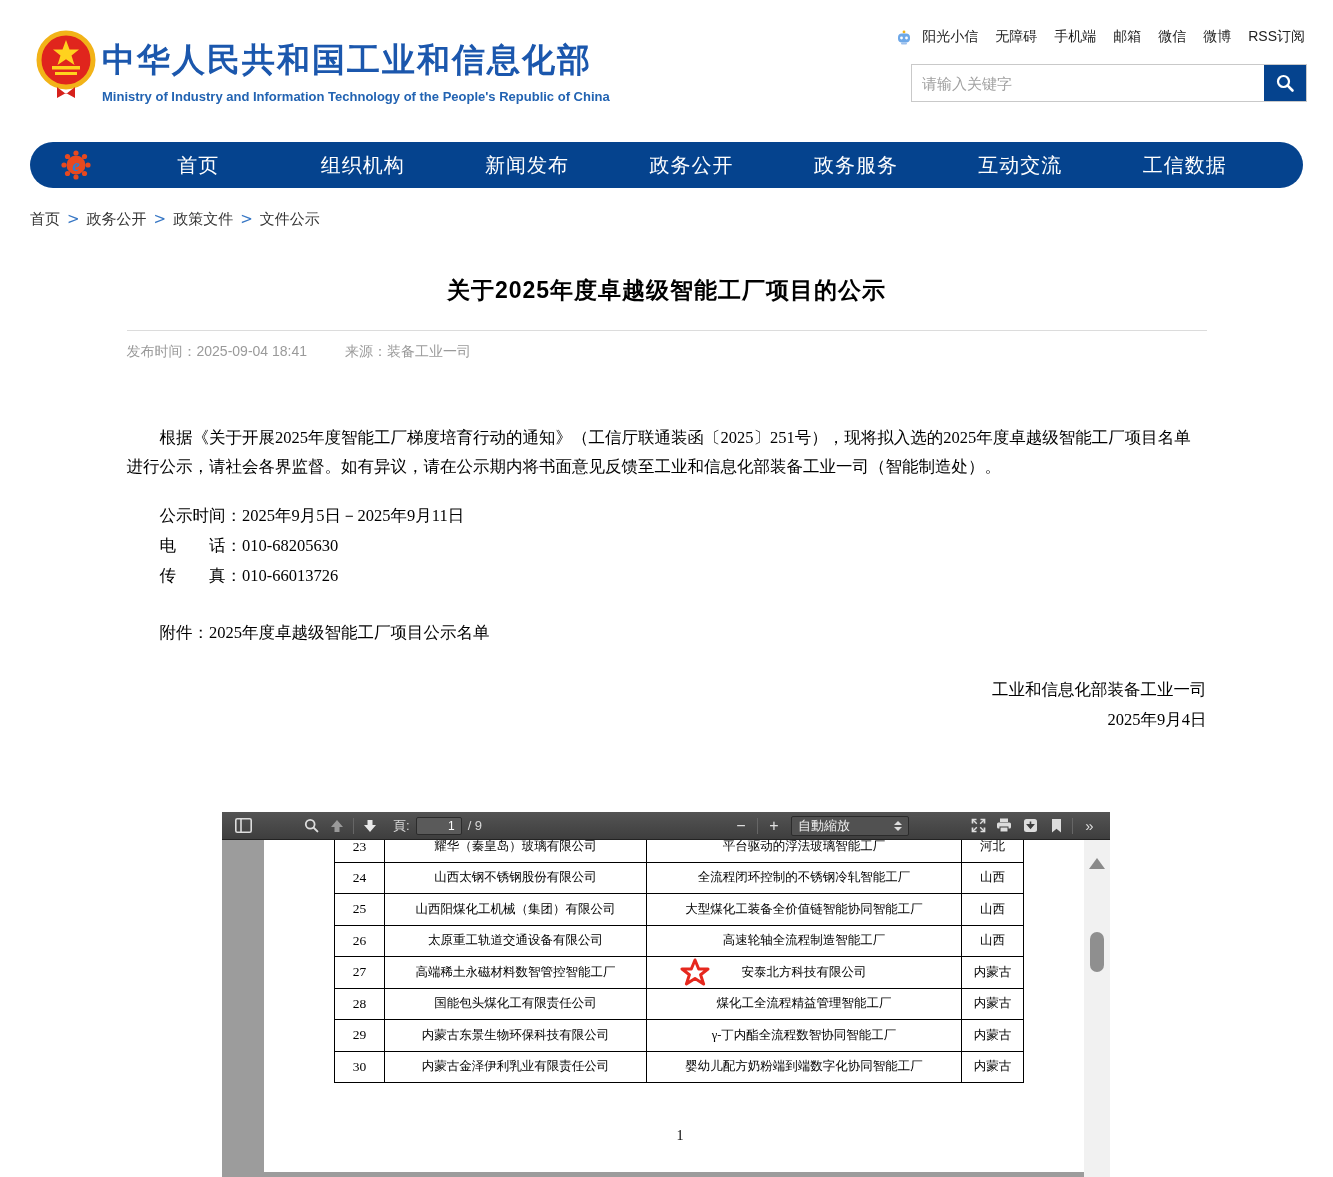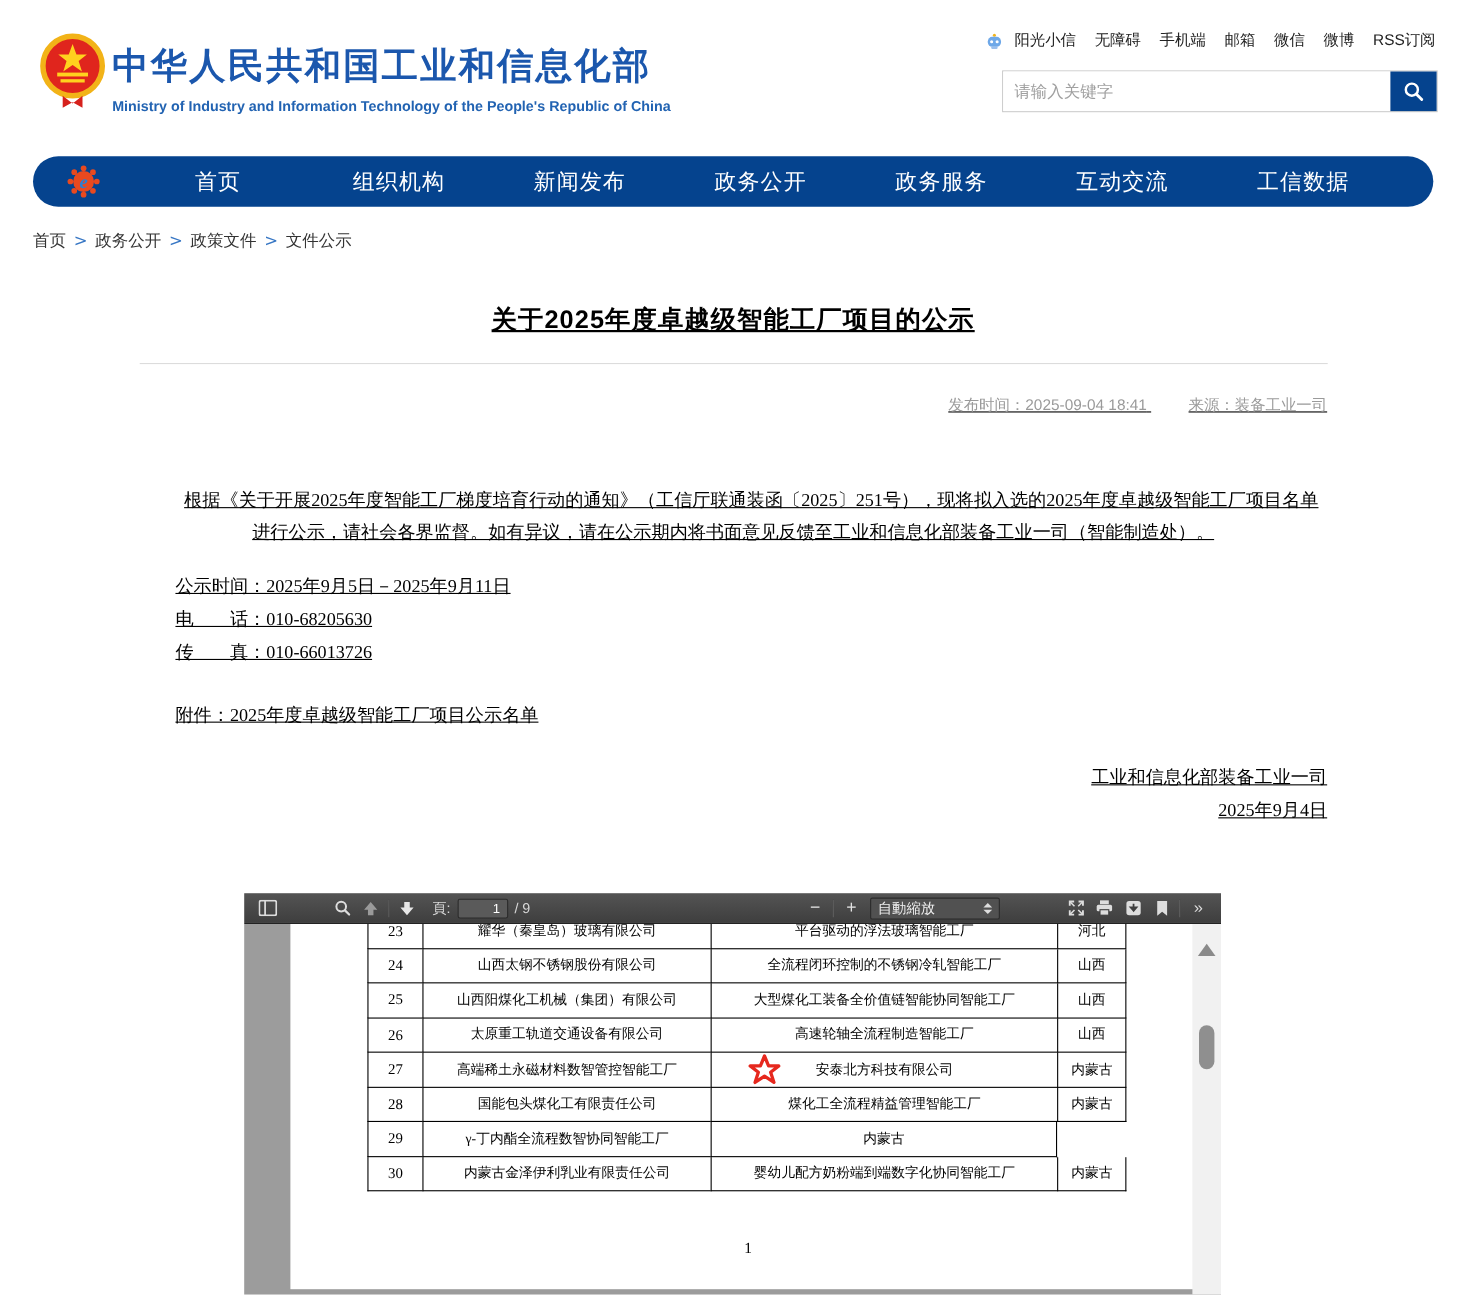--- a/index.html
+++ b/index.html
@@ -24,27 +24,27 @@
   .nav { margin:12px 30px 0 30px; height:46px; background:#05438e; border-radius:23px; display:flex; align-items:center; padding:0 36px 0 30px; }
   .nav .gear { width:56px; display:flex; align-items:center; }
   .nav .item { flex:1; text-align:center; color:#fff; font-size:20px; cursor:pointer; letter-spacing:1px; }
 
   
   .breadcrumb { margin:22px 0 0 30px; font-size:15px; color:#333; }
   .breadcrumb .sep { color:#3676c4; margin:0 7px; font-family:"DejaVu Sans",sans-serif; }
   .breadcrumb a { color:#333; text-decoration:none; cursor:pointer; }
 
   
-  .article { width:1080px; margin:0 auto; padding-top:46px;text-decoration:underline; }
+  .article { width:1080px; margin:0 auto; padding-top:46px; }
   .article h1 { text-align:center; font-size:23px; color:#000; letter-spacing:1px; }
   .article .divider { border-top:1px solid #dcdcdc; margin-top:24px; }
-  .article .meta { text-align:right; color:#9a9a9a; font-size:14px; margin-top:29px; }
+  .article .meta { text-align:left; color:#9a9a9a; font-size:14px; margin-top:12px; }
   .article .meta span + span { margin-left:34px; }
   .article .body { margin-top:62px; font-size:16.5px; color:#000; font-family:"Liberation Serif","DejaVu Serif",serif; }
-  .article .body .p1 { text-indent:2em; line-height:29px;text-align:center; }
+  .article .body .p1 { text-indent:2em; line-height:29px; }
   .article .body .line { text-indent:2em; line-height:30px; }
   .article .body .line.first { margin-top:20px; }
   .article .body .attachment { text-indent:2em; line-height:30px; margin-top:27px; }
   .sig-block { text-align:right; margin-top:27px; line-height:30px; }
 
   
   .pdf { position:absolute; left:222px; top:812px; width:888px; height:365px; background:#9c9c9c; overflow:hidden; }
   .pdf-toolbar { position:absolute; left:0; top:0; right:0; height:28px;
     background:linear-gradient(#545454,#3e3e3e); border-bottom:1px solid #222;
     display:flex; align-items:center; padding:0 8px; color:#e2e2e2; font-size:13px; }
@@ -317,20 +317,21 @@
         <div class="t-cell">内蒙古</div>
       </div>
       <div class="t-row">
         <div class="t-cell no">28</div>
         <div class="t-cell">国能包头煤化工有限责任公司</div>
         <div class="t-cell">煤化工全流程精益管理智能工厂</div>
         <div class="t-cell">内蒙古</div>
       </div>
       <div class="t-row">
         <div class="t-cell no">29</div>
+        <div class="t-cell">内蒙古东景生物环保科技有限公司</div>
         <div class="t-cell">γ-丁内酯全流程数智协同智能工厂</div>
         <div class="t-cell">内蒙古</div>
       </div>
       <div class="t-row">
         <div class="t-cell no">30</div>
         <div class="t-cell">内蒙古金泽伊利乳业有限责任公司</div>
         <div class="t-cell">婴幼儿配方奶粉端到端数字化协同智能工厂</div>
         <div class="t-cell">内蒙古</div>
       </div>
 

